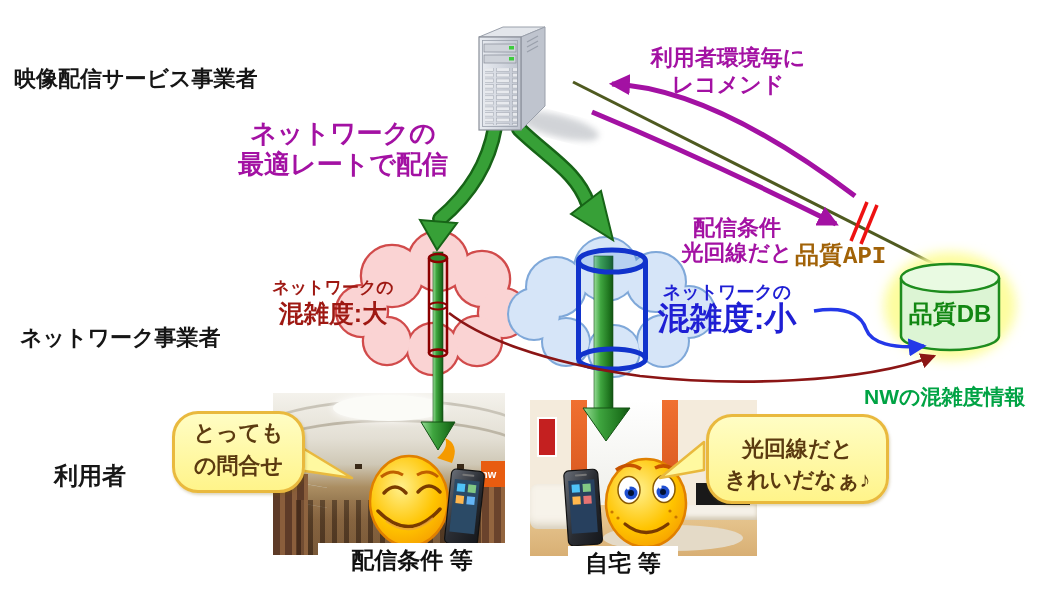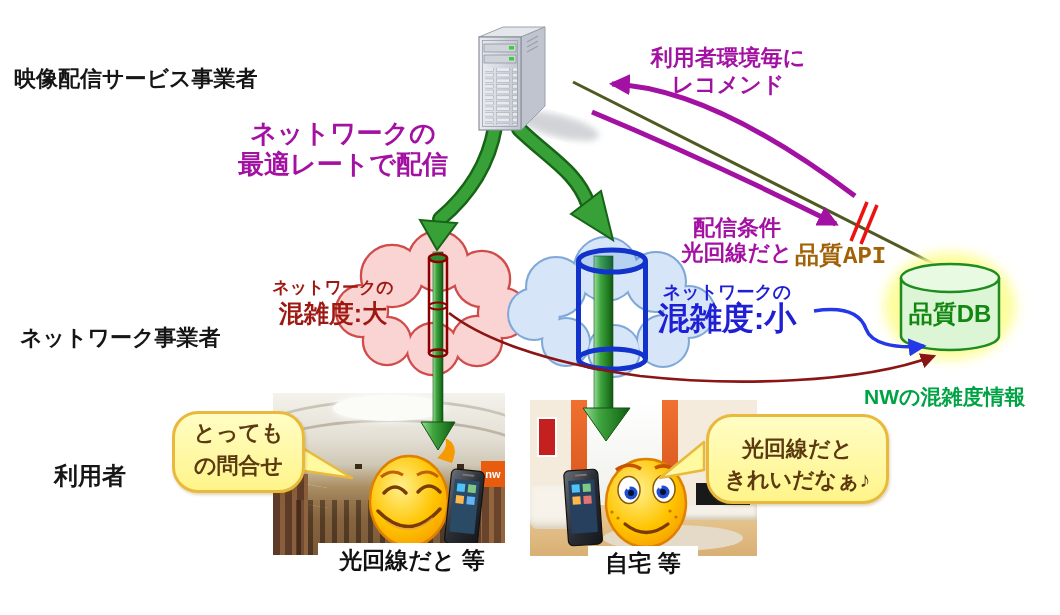--- a/index.html
+++ b/index.html
@@ -35,21 +35,21 @@
             box-shadow:0 0 8px #fff;}
   .lamps{left:6%;top:44%;width:88%;height:5px;
          background:repeating-linear-gradient(90deg,#3A2A18 0 7px,transparent 7px 34px);}
   .pillar-l{left:0;top:50%;width:15%;height:50%;
      background:repeating-linear-gradient(90deg,#5E3B28 0 7px,#8A5E3C 7px 12px);}
   .pillar-r{right:0;top:50%;width:15%;height:50%;
      background:repeating-linear-gradient(90deg,#6A432C 0 7px,#93653F 7px 12px);}
   .crowd{left:10%;top:66%;width:80%;height:34%;
      background:repeating-linear-gradient(90deg,rgba(52,32,18,.55) 0 5px,rgba(150,110,70,.35) 5px 12px);}
   .banner-nw{right:0;top:42%;width:24px;height:26px;background:#E85C10;color:#fff;
-     font-size:11px;font-weight:bold;text-align:center;line-height:26px;}
+     font-size:11px;font-weight:bold;text-align:left;line-height:26px;}
   #photo-home{left:530px;top:400px;width:227px;height:156px;background:#F4EBDC;}
   .floor{left:0;bottom:0;width:100%;height:33%;background:linear-gradient(180deg,#EACB96,#D8AF74);}
   .rug{left:32%;bottom:3%;width:62%;height:17%;background:#E4DAC7;border-radius:50%;}
   .window{left:22%;top:0;width:38%;height:66%;background:linear-gradient(180deg,#FFFFFF,#EFEFEA);
           box-shadow:0 0 0 2px #F7F2E6;}
   .curtain-l{left:18%;top:0;width:7%;height:68%;background:linear-gradient(180deg,#F07030,#D4541C);}
   .curtain-r{left:58%;top:0;width:7%;height:68%;background:linear-gradient(180deg,#F07030,#D4541C);}
   .sofa{left:0;bottom:17%;width:26%;height:29%;background:#F7F3EA;border-radius:8px;
         box-shadow:inset -4px -4px 8px rgba(150,130,90,.35);}
   .tv{right:3%;bottom:33%;width:24%;height:14%;background:#191919;}
@@ -343,16 +343,16 @@
 
   <div class="bubble" style="left:172px;top:411px;width:127px;height:74px;font-size:22px;line-height:33px;padding-top:2px;">
     <span>とっても</span>
     <span>の問合せ</span>
   </div>
   <div class="bubble" style="left:706px;top:414px;width:177px;height:68px;font-size:22px;line-height:31px;padding-top:16px;">
     <span>光回線だと</span>
     <span>きれいだなぁ♪</span>
   </div>
 
-  <div class="caption" style="left:318px;top:543px;width:188px;height:34px;font-size:23px;line-height:34px;">光回線だと 等</div>
-  <div class="caption" style="left:588px;top:546px;width:110px;height:34px;font-size:23px;line-height:34px;">自宅 等</div>
+  <div class="caption" style="left:318px;top:543px;width:188px;height:34px;font-size:23px;line-height:34px;">配信条件 等</div>
+  <div class="caption" style="left:568px;top:546px;width:110px;height:34px;font-size:23px;line-height:34px;">自宅 等</div>
 
 </div>
 
 </body></html>

